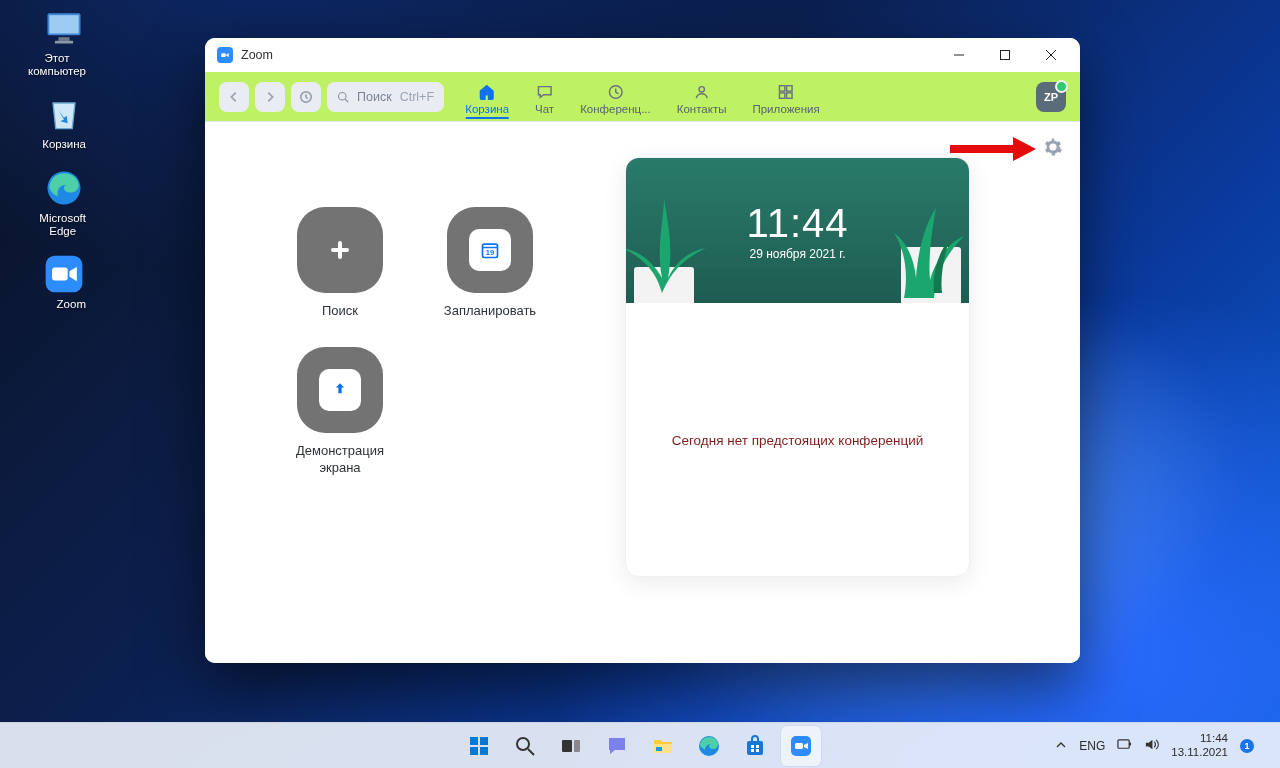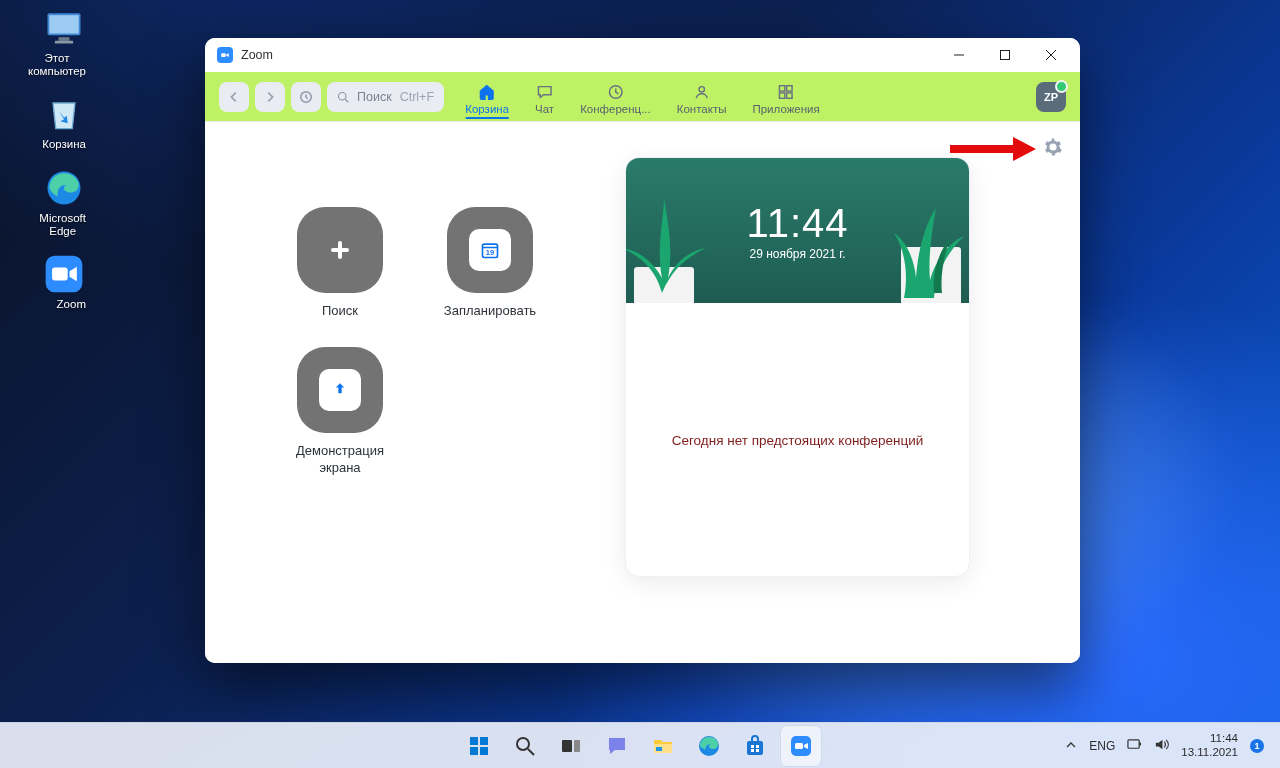--- a/index.html
+++ b/index.html
@@ -83,21 +83,21 @@
   .plant svg{width:92px;height:120px}
   .pot{position:absolute;bottom:-2px;background:#f3f3f3;border-radius:3px}
   .pot.left{left:8px;width:60px;height:38px}
   .pot.right{right:8px;width:60px;height:58px}
   .clock{font-size:40px;font-weight:400;letter-spacing:1px;z-index:2}
   .date{font-size:12px;margin-top:1px;z-index:2}
   .card-body{flex:1;display:flex;align-items:center;justify-content:center;height:275px}
   .empty{font-size:13.5px;color:#7f1d1d}
 
   
-  .taskbar{position:absolute;left:0;right:0;bottom:0;height:46px;background:rgba(235,240,250,0.92);backdrop-filter:blur(6px);display:flex;align-items:center;padding:0 16px;border-top:1px solid rgba(0,0,0,0.06)}
+  .taskbar{position:absolute;left:0;right:0;bottom:0;height:46px;background:rgba(235,240,250,0.92);backdrop-filter:blur(6px);display:flex;align-items:center;padding:0 26px;border-top:1px solid rgba(0,0,0,0.06)}
   .tb-center{position:absolute;left:50%;transform:translateX(-50%);display:flex;gap:6px}
   .tb-item{width:40px;height:40px;border-radius:6px;display:flex;align-items:center;justify-content:center;cursor:pointer}
   .tb-item.active{background:rgba(255,255,255,0.55);box-shadow:0 0 0 1px rgba(0,0,0,0.04)}
   .tb-item .tbicon{width:24px;height:24px}
   .tray{margin-left:auto;display:flex;align-items:center;gap:12px;color:#2b2b2b;font-size:11.5px}
   .tray .stack{display:flex;flex-direction:column;align-items:flex-end;line-height:1.15}
   .tray svg{width:15px;height:15px;stroke:#333;fill:none;stroke-width:1.3}
   .tray .chevup svg{width:12px;height:12px}
   .tray .lang{font-size:12px}
   .tray .dot{width:14px;height:14px;border-radius:50%;background:#1a73e8;color:#fff;display:flex;align-items:center;justify-content:center;font-size:9px;font-weight:700}

